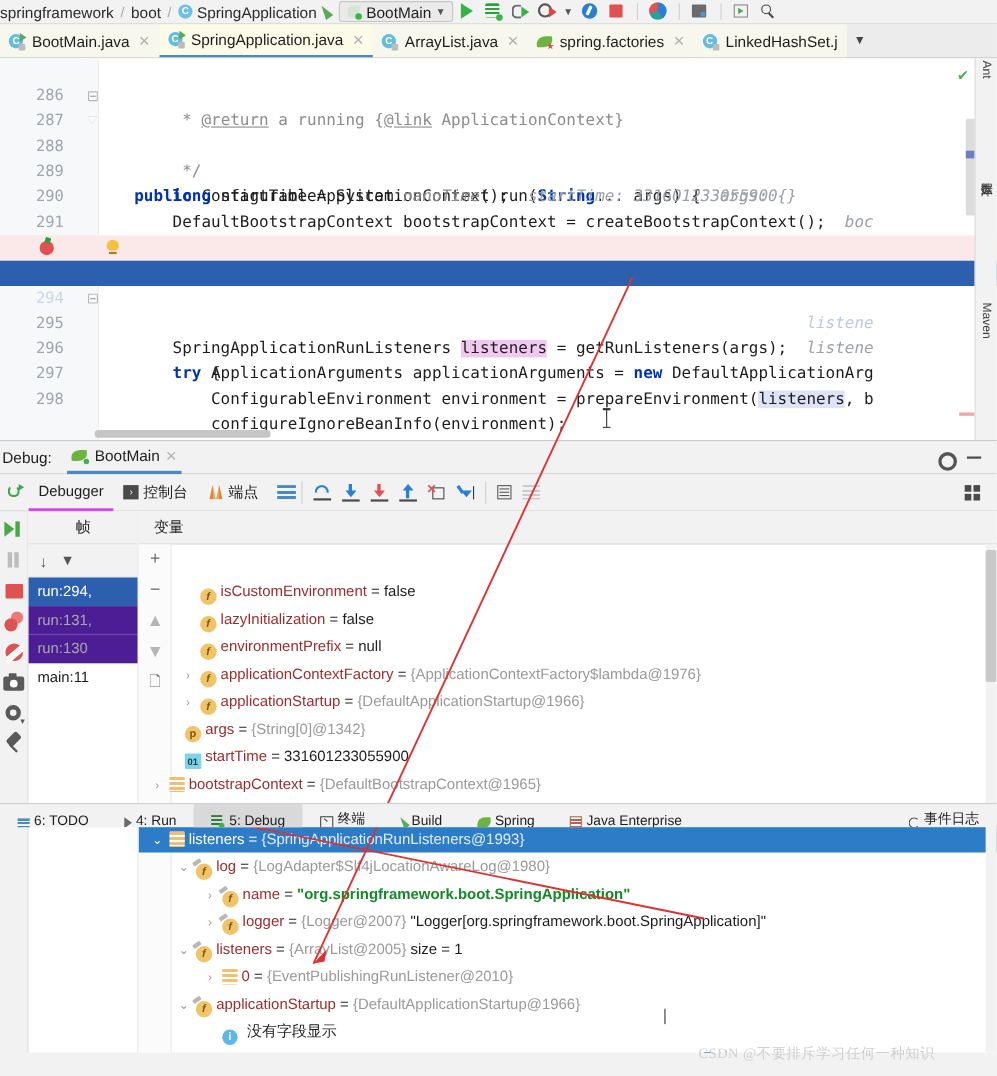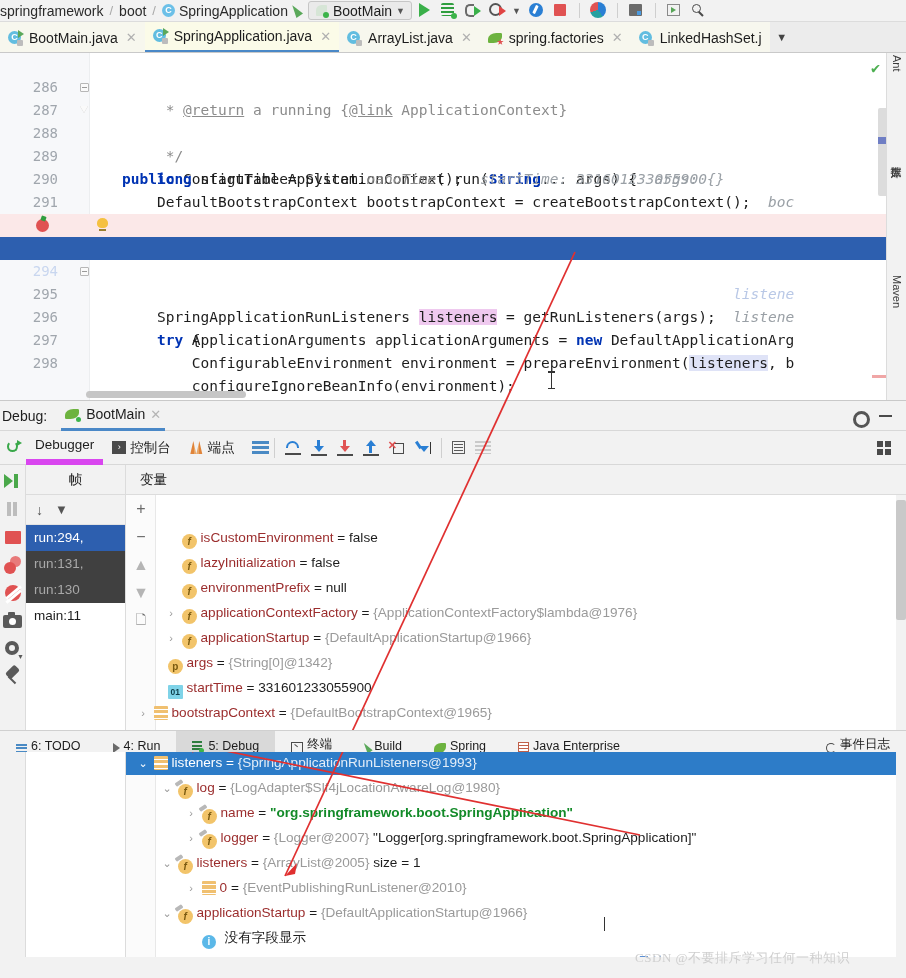--- a/index.html
+++ b/index.html
@@ -149,32 +149,32 @@
   .dbg-title .x{color:#b4b4b4;font-size:13px;}
   .gear{position:absolute;right:40px;top:8px;width:15px;height:15px;}
   .gear::before{content:"";position:absolute;left:2px;top:2px;width:11px;height:11px;border-radius:50%;
      border:3px solid #555;}
   .gear::after{content:"";position:absolute;left:5.5px;top:0px;width:3px;height:15px;background:#555;
      box-shadow:-4px 0 0 -0.5px #555, 4px 0 0 -0.5px #555;transform:rotate(45deg);opacity:.0;}
   .minus{position:absolute;right:14px;top:14px;width:13px;height:2px;background:#4a4a4a;}
 
   .dbg-tabs{position:absolute;left:0;top:30px;width:906px;height:34px;display:flex;align-items:center;border-bottom:1px solid #d8d8d8;}
   .dtab{display:flex;align-items:center;gap:4px;padding:0 9px;height:34px;font-size:13.5px;color:#1d1d1d;cursor:pointer;}
-  .dtab.sel{border-bottom:6px solid #d946ef;}
+  .dtab.sel{border-bottom:3px solid #d946ef;}
   .sep-v{width:1px;height:20px;background:#cfcfcf;margin:0 5px;}
 
   .dleftbar{position:absolute;left:0;top:64px;width:26px;height:492px;background:#f2f2f2;border-right:1px solid #dcdcdc;}
   .dl-ic{position:relative;width:24px;height:24px;margin:4px 1px;}
 
   .frames{position:absolute;left:26px;top:64px;width:100px;height:492px;background:#fff;border-right:1px solid #dcdcdc;}
   .fr-head{height:30px;display:flex;align-items:center;justify-content:center;font-size:13.5px;background:#f2f2f2;border-bottom:1px solid #dcdcdc;}
   .fr-tool{height:30px;display:flex;align-items:center;gap:12px;padding-left:10px;background:#f2f2f2;border-bottom:1px solid #e3e3e3;}
   .fr-item{height:26px;line-height:26px;padding-left:8px;font-size:13.5px;white-space:nowrap;overflow:hidden;cursor:pointer;}
   .fr-item.sel{background:#2d5faf;color:#fff;}
-  .fr-item.lib{background:#404040;color:#a8a8a8;}
+  .fr-item.lib{background:#4c1d95;color:#a8a8a8;}
   .vc-btn{width:30px;height:28px;display:flex;align-items:center;justify-content:center;color:#6a6a6a;font-size:16px;cursor:pointer;}
 
   .vars{position:absolute;left:126px;top:64px;width:780px;height:492px;background:#fff;overflow:hidden;}
   .vars-head{height:30px;display:flex;align-items:center;padding-left:14px;font-size:13.5px;background:#f2f2f2;border-bottom:1px solid #dcdcdc;}
   .vtool{position:absolute;left:0;top:30px;width:30px;height:462px;background:#fbfbfb;border-right:1px solid #e8e8e8;}
   .vrows{position:absolute;left:0;top:60px;width:780px;}
   .vrow{height:25px;line-height:25px;white-space:nowrap;font-size:13.6px;position:relative;cursor:pointer;}
   .vrow.sel{background:#2d7cc8;color:#fff;}
   .vrow .arw{display:inline-block;width:14px;color:#9a9a9a;font-size:11px;text-align:center;}
   .vrow.sel .arw{color:#fff;}

